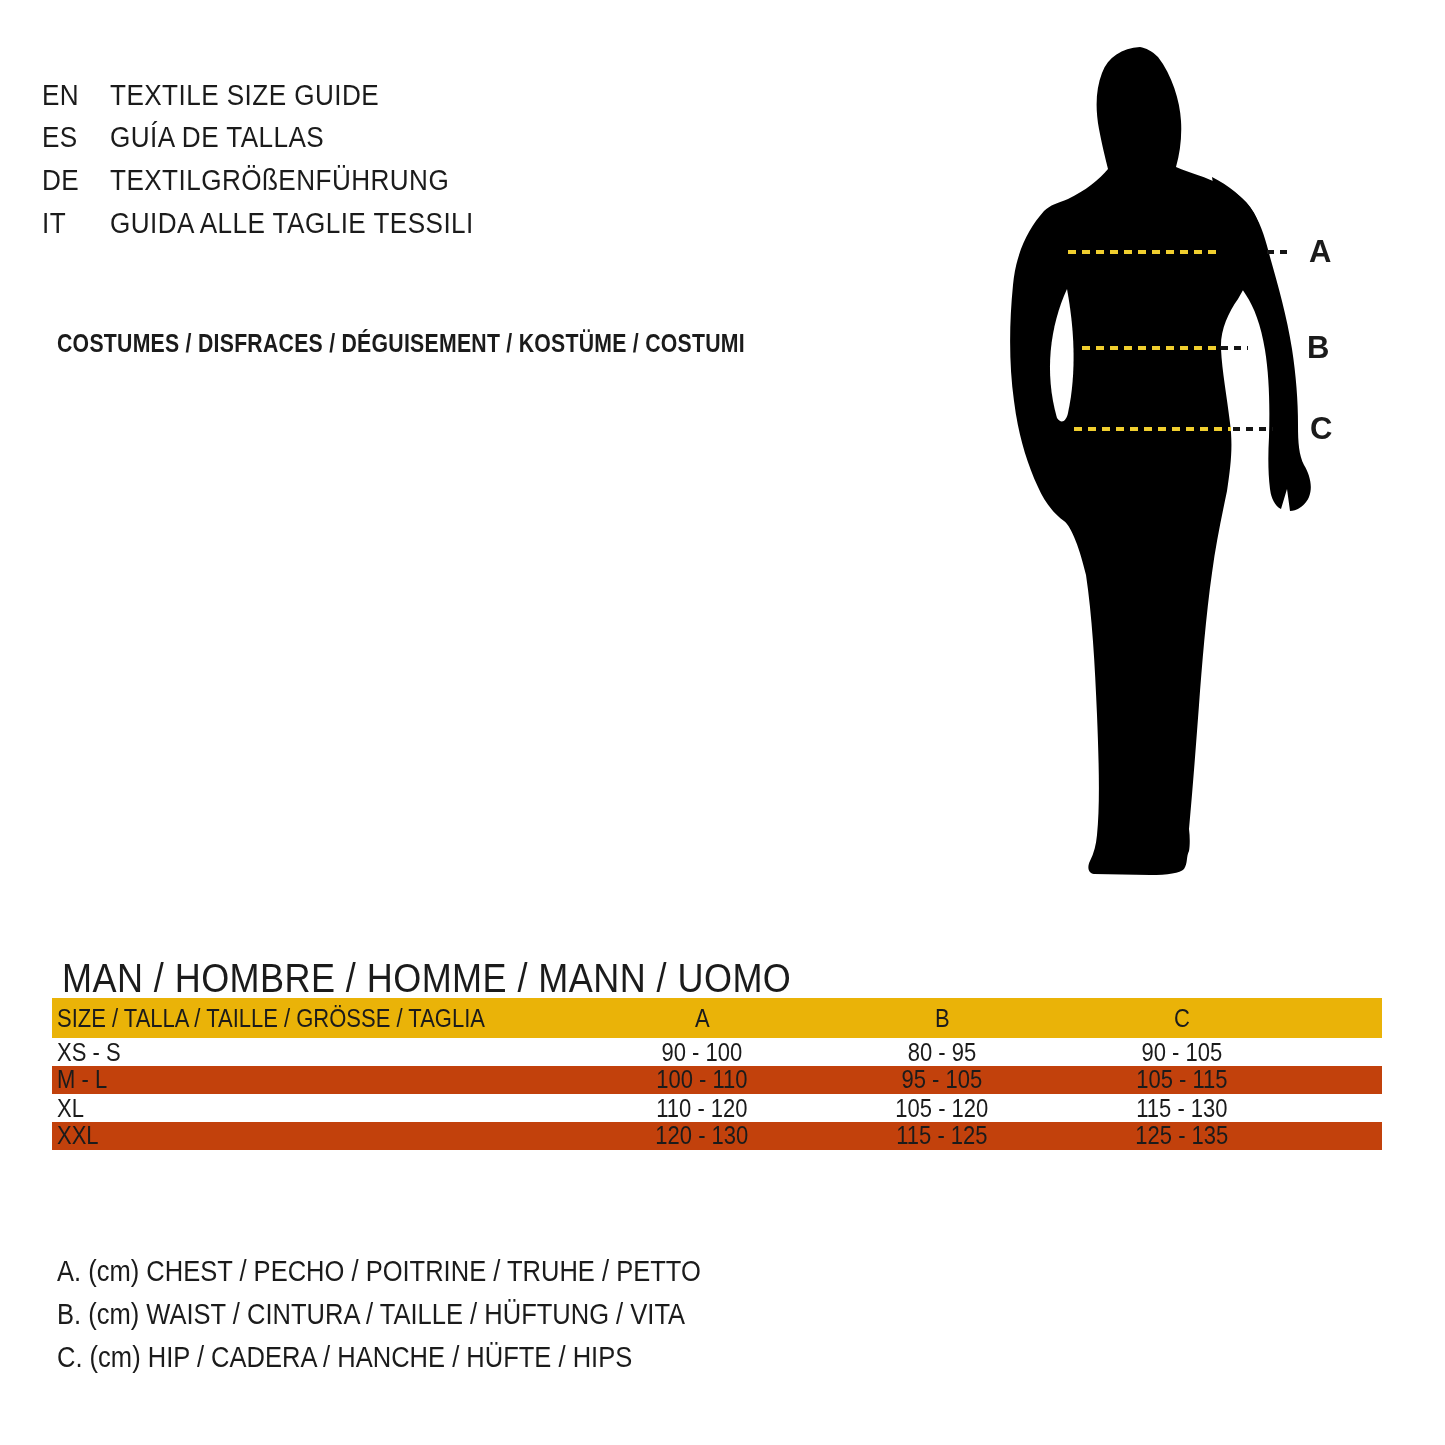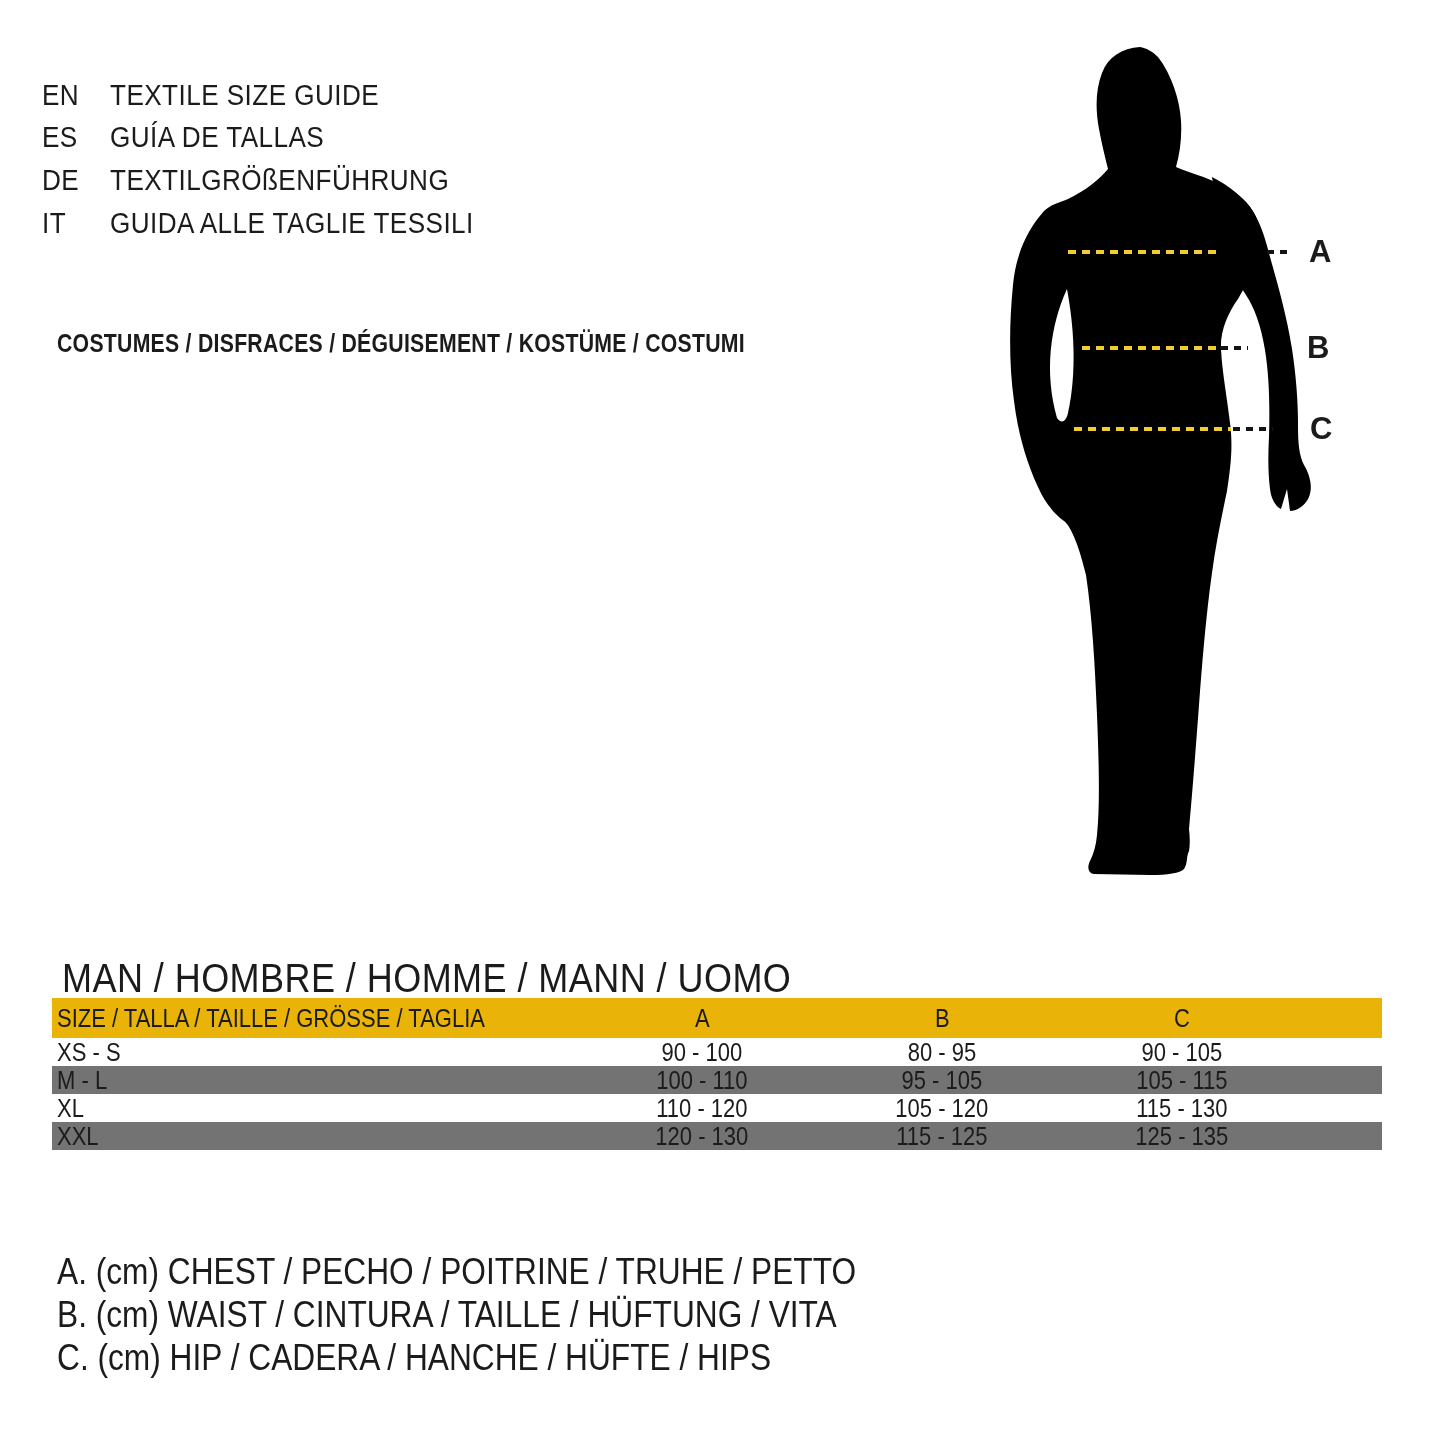--- a/index.html
+++ b/index.html
@@ -42,27 +42,27 @@
   #label-c { left:1310px; top:411px; }
 
   
   .section-title { position:absolute; left:62px; top:956px; font-size:40px; letter-spacing:0.5px; }
 
   
   .size-table { position:absolute; left:52px; top:998px; width:1330px; font-size:25px; }
   .trow  { display:flex; align-items:center; }
   .thead { height:40px; background:#eab308; }
   .tdata { height:28px; }
-  .row-alt { background:#737373; }
+  .row-alt { background:#c2410c;align-items:flex-end; }
   .c0 { flex:0 0 525px; padding-left:5px; text-align:left; overflow:hidden; }
   .cv { flex:0 0 240px; text-align:center; }
   .cpad { flex:1 1 auto; }
 
   
-  .legend-block { position:absolute; left:57px; top:1250px; font-size:36px; }
+  .legend-block { position:absolute; left:57px; top:1250px; font-size:29px; }
   .legend-row { display:flex; height:43px; align-items:center; }
 </style>
 </head>
 <body>
 
 <div id="canvas">
 
   <div class="lang-block">
     <div class="lang-row">
       <span class="lang-code"><span class="cond">EN</span></span>

